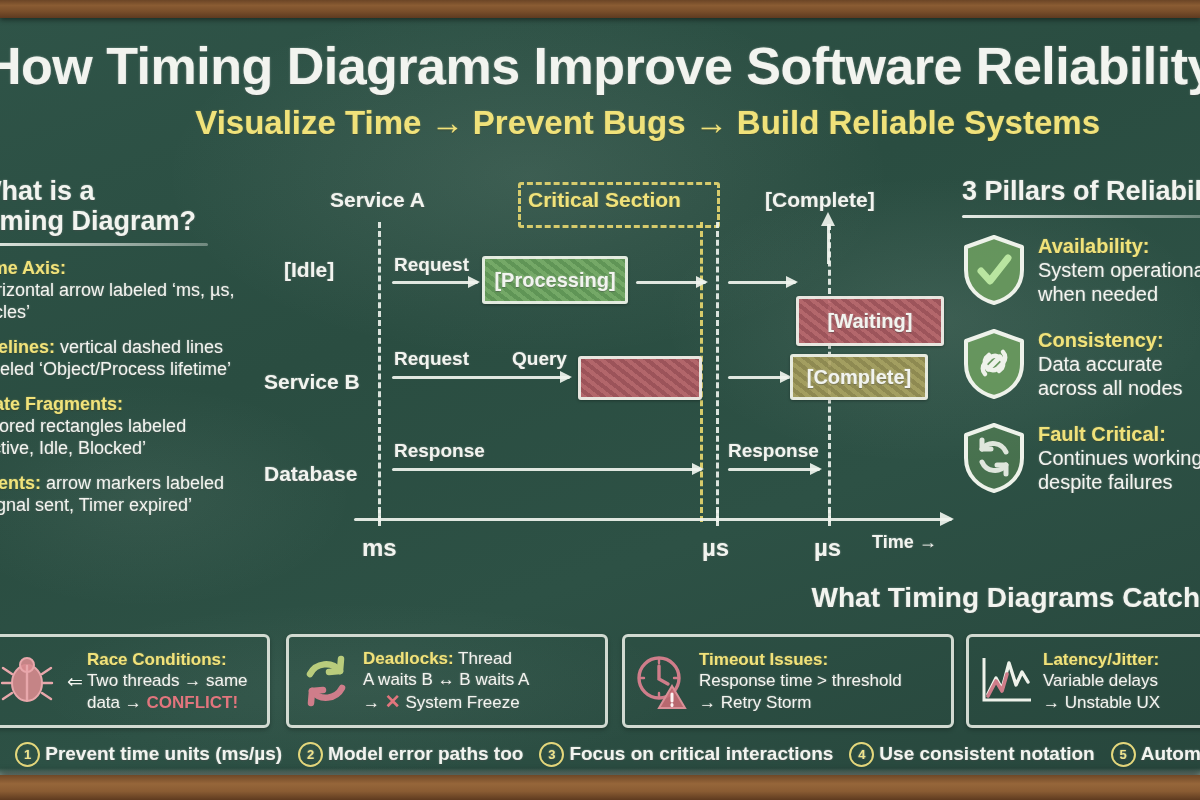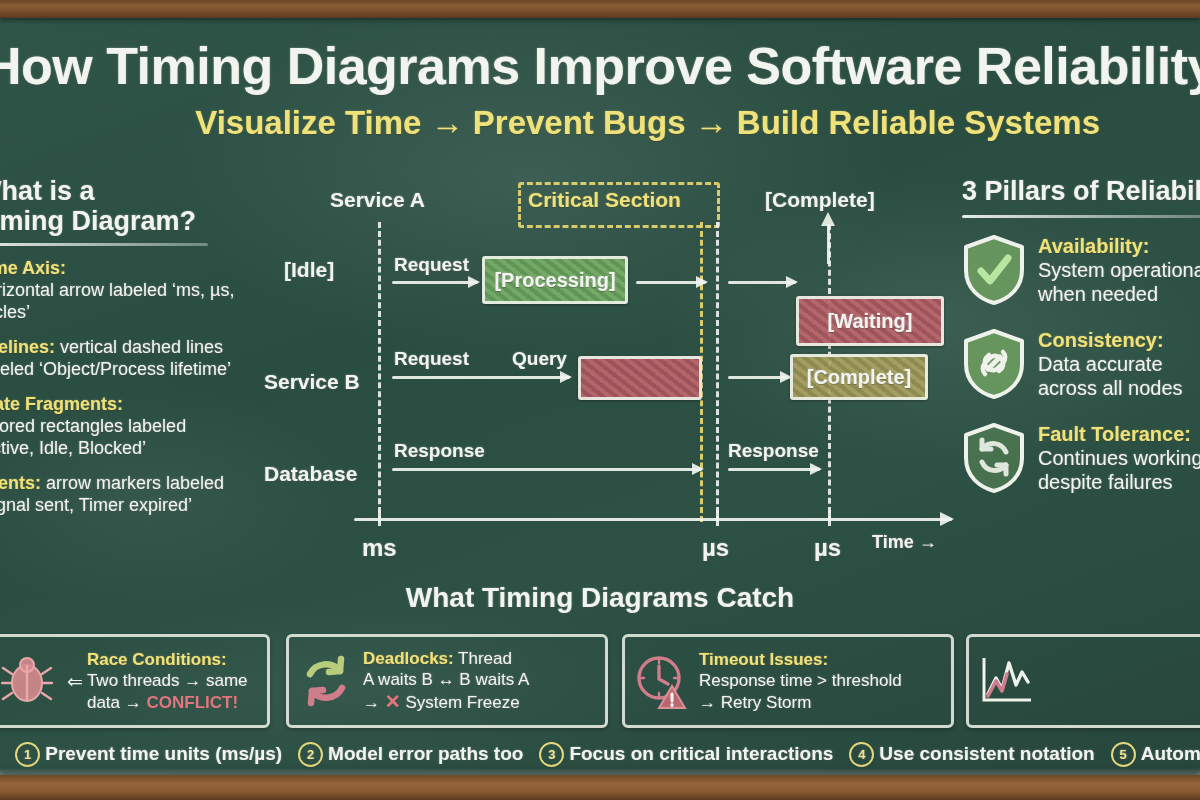--- a/index.html
+++ b/index.html
@@ -80,21 +80,21 @@
   
   #right{position:absolute;left:962px;top:176px;width:300px;}
   #right h2{margin:0;font-size:27px;font-weight:bold;white-space:nowrap;}
   #right .rule{height:3px;margin:8px 0 16px 0;width:256px;
     background:linear-gradient(90deg,rgba(240,244,238,.95),rgba(240,244,238,.3));border-radius:2px;}
   .pillar{display:flex;gap:12px;align-items:flex-start;margin-bottom:22px;}
   .pillar .txt{font-size:20px;line-height:1.2;white-space:nowrap;}
   .shield{width:64px;height:72px;flex:0 0 64px;position:relative;}
 
   
-  #catch-h{position:absolute;top:582px;left:0;width:1200px;text-align:center;
+  #catch-h{position:absolute;top:582px;left:0;width:1200px;text-align:right;
     font-size:28px;font-weight:bold;}
   .card{position:absolute;top:634px;height:88px;border:3px solid rgba(238,242,234,.85);
     border-radius:6px;display:flex;align-items:center;gap:8px;padding:0 8px;
     box-shadow:0 2px 4px rgba(0,0,0,.25);}
   .card .ico{width:58px;height:58px;flex:0 0 58px;position:relative;}
   .card .body{font-size:17px;line-height:1.26;white-space:nowrap;}
 
   
   #footer{position:absolute;top:735px;left:0;width:1200px;height:38px;
     display:flex;align-items:center;justify-content:center;gap:16px;white-space:nowrap;}
@@ -226,21 +226,21 @@
       <div class="shield">
         <svg width="64" height="72" viewBox="0 0 64 72">
           <path d="M32 3 L60 13 V36 C60 54 47 65 32 69 C17 65 4 54 4 36 V13 Z" fill="rgba(95,140,88,.55)" stroke="#eef2ea" stroke-width="4" stroke-linejoin="round"></path>
           <path d="M44 30 a14 14 0 0 0 -24 -3" fill="none" stroke="#dfe6dc" stroke-width="5" stroke-linecap="round"></path>
           <path d="M20 27 L20 18 M20 27 L29 27" stroke="#dfe6dc" stroke-width="5" stroke-linecap="round"></path>
           <path d="M20 40 a14 14 0 0 0 24 3" fill="none" stroke="#dfe6dc" stroke-width="5" stroke-linecap="round"></path>
           <path d="M44 43 L44 52 M44 43 L35 43" stroke="#dfe6dc" stroke-width="5" stroke-linecap="round"></path>
         </svg>
       </div>
       <div class="txt">
-        <span class="yellow" style="font-weight:bold">Fault Tolerance:</span><br>
+        <span class="yellow" style="font-weight:bold">Fault Critical:</span><br>
         <span class="chalk">Continues working</span><br>
         <span class="chalk">despite failures</span>
       </div>
     </div>
   </div>
 
   <div id="catch-h" class="chalk">What Timing Diagrams Catch</div>
 
   <div class="card" style="left:-10px;width:258px;">
     <div class="ico">
@@ -292,20 +292,25 @@
   </div>
 
   <div class="card" style="left:966px;width:254px;">
     <div class="ico">
       <svg width="58" height="58" viewBox="0 0 58 58">
         <path d="M7 6 L7 48 L54 48" fill="none" stroke="#eef2ea" stroke-width="3"></path>
         <path d="M11 42 L19 26 L25 37 L32 11 L39 33 L45 20 L51 30" fill="none" stroke="#eef2ea" stroke-width="3.4" stroke-linejoin="round" stroke-linecap="round"></path>
         <path d="M11 44 L19 29 L25 39 L30 22" fill="none" stroke="#cf7d8a" stroke-width="3.6" stroke-linejoin="round" stroke-linecap="round"></path>
       </svg>
     </div>
+    <div class="body">
+      <span class="yellow" style="font-weight:bold">Latency/Jitter:</span><br>
+      <span class="chalk">Variable delays</span><br>
+      <span class="chalk">→ Unstable UX</span>
+    </div>
   </div>
 
   <div id="footer">
     <span class="fl chalk">Practices.</span>
 
     <span class="fitem chalk">
       <span class="numcirc">1</span>
       <span>Prevent time units (ms/µs)</span>
     </span>
     <span class="fitem chalk">

